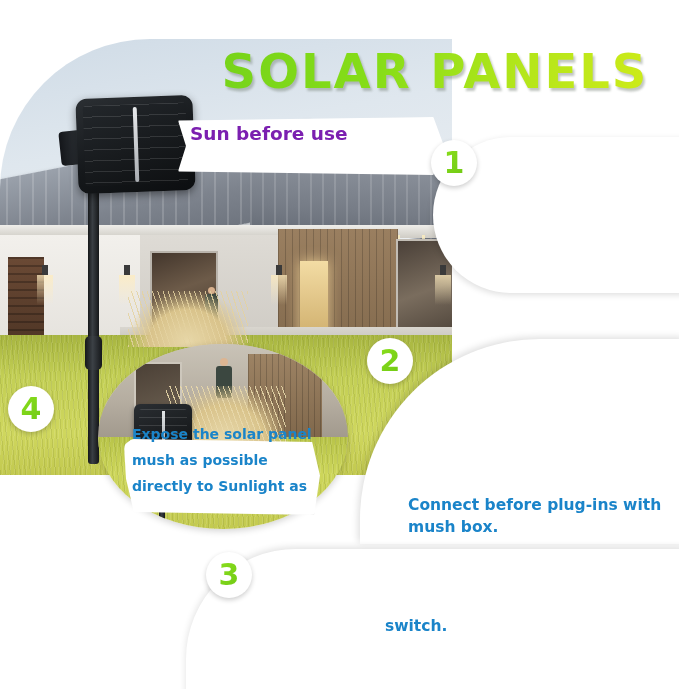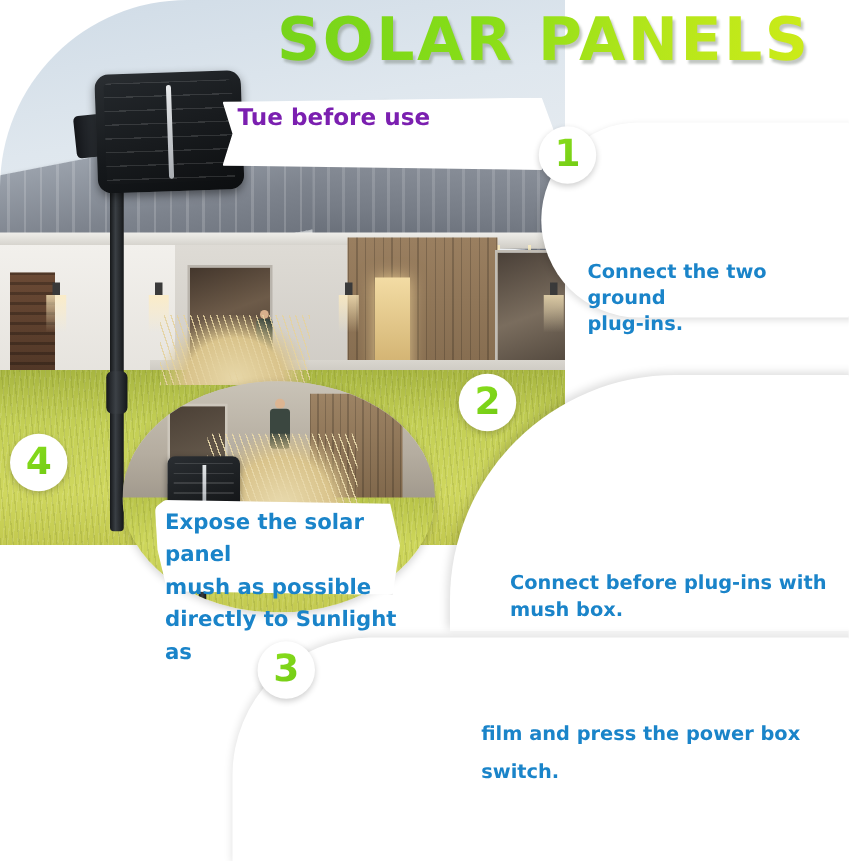--- a/index.html
+++ b/index.html
@@ -3,21 +3,21 @@
 <meta charset="utf-8">
 <style>
   * { margin:0; padding:0; box-sizing:border-box; }
   html,body { background:#ffffff; }
   body {
     width:679px; height:689px;
     font-family:"Liberation Sans", sans-serif;
     position:relative; overflow:hidden;
   }
 
-  .stage { position:absolute; inset:0; background:#ffffff; }
+  .stage { position:absolute; inset:0; background:#ffffff;margin-top:39px; }
 
   
   .bg-photo{
     position:absolute; left:0; top:0; width:452px; height:436px;
     border-radius:150px 0 0 0;
     overflow:hidden;
   }
   .sky{
     position:absolute; left:0; top:0; width:100%; height:47%;
     background:linear-gradient(170deg,#cfdbe6 0%,#dfe7ee 45%,#eceff2 100%);
@@ -315,21 +315,21 @@
   }
 
   
   .cap{
     position:absolute; font-weight:bold; color:#1a84c9;
     font-family:"DejaVu Sans", sans-serif;
   }
   .cap-1{ left:470px; top:207px; width:205px; font-size:15.5px; line-height:21px; }
   .cap-2{ left:408px; top:455px; width:265px; font-size:15.5px; line-height:22px; }
   .cap-3{ left:385px; top:572px; width:290px; font-size:15.5px; line-height:30px; }
-  .cap-4{ left:132px; top:405px; width:190px; font-size:17px; line-height:26px; }
+  .cap-4{ left:132px; top:382px; width:190px; font-size:14px; line-height:26px; }
 
   
   .badge{
     position:absolute; width:46px; height:46px; border-radius:50%;
     background:#ffffff;
     box-shadow:0 2px 5px rgba(0,0,0,.20);
     display:flex; align-items:center; justify-content:center;
   }
   .badge span{
     font-size:30px; font-weight:bold; line-height:1;
@@ -378,21 +378,21 @@
     <div class="fg-panel">
       <div class="cells"></div>
       <div class="busbar"></div>
     </div>
   </div>
 
   <div class="title">SOLAR PANELS</div>
 
   <div class="purple-banner"></div>
   <div class="purple-text">
-    <div>Tue before use</div>
+    <div>Sun before use</div>
   </div>
 
   <div class="panel-4">
     <div class="p4-sky"></div>
     <div class="p4-house"></div>
     <div class="p4-win"></div>
     <div class="p4-wood"></div>
     <div class="p4-person">
       <div class="head"></div>
       <div class="body"></div>
@@ -416,24 +416,20 @@
     
     
     
     
     
     
     
     
     
   </div>
-  <div class="cap cap-1">
-    <div>Connect the two ground</div>
-    <div>plug-ins.</div>
-  </div>
 
   <div class="panel panel-2"></div>
   <div class="panel-clip-2">
     
     
     
     
   </div>
   <div class="cap cap-2">
     <div>Connect before plug-ins with</div>
@@ -442,21 +438,20 @@
 
   <div class="panel panel-3"></div>
   <div class="panel-clip-3">
     
     
     
     
     
   </div>
   <div class="cap cap-3">
-    <div>film and press the power box</div>
     <div>switch.</div>
   </div>
 
   <div class="badge badge-1">
     <span>1</span>
   </div>
   <div class="badge badge-2">
     <span>2</span>
   </div>
   <div class="badge badge-3">

